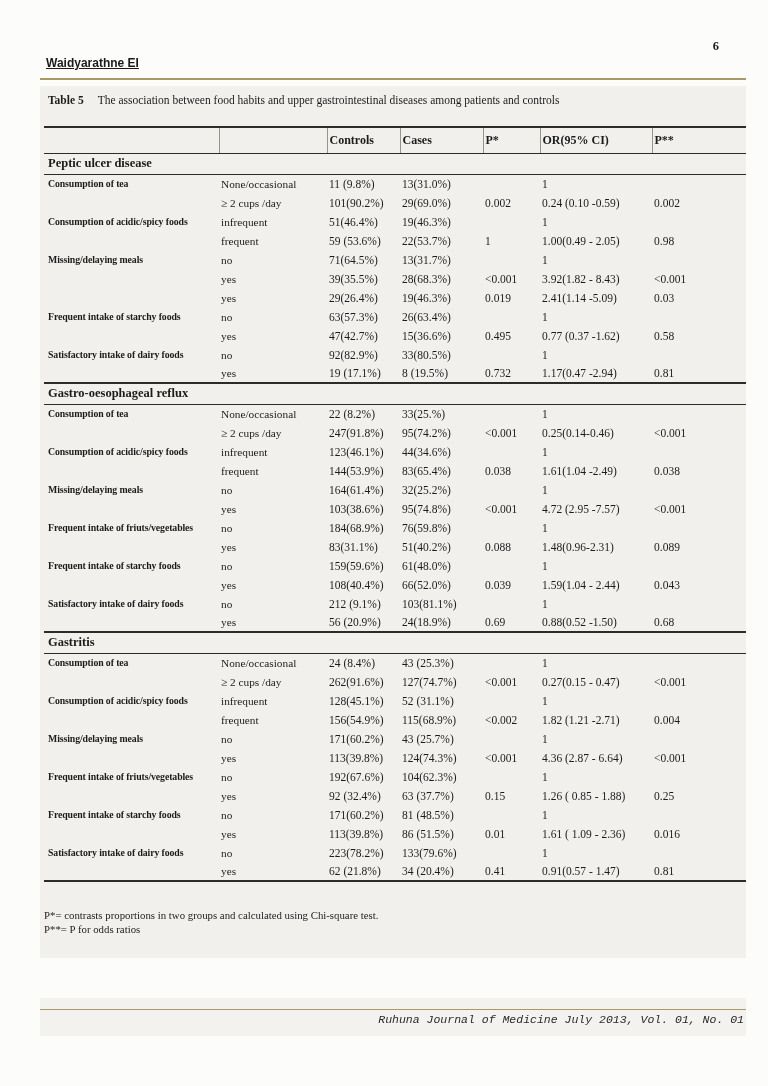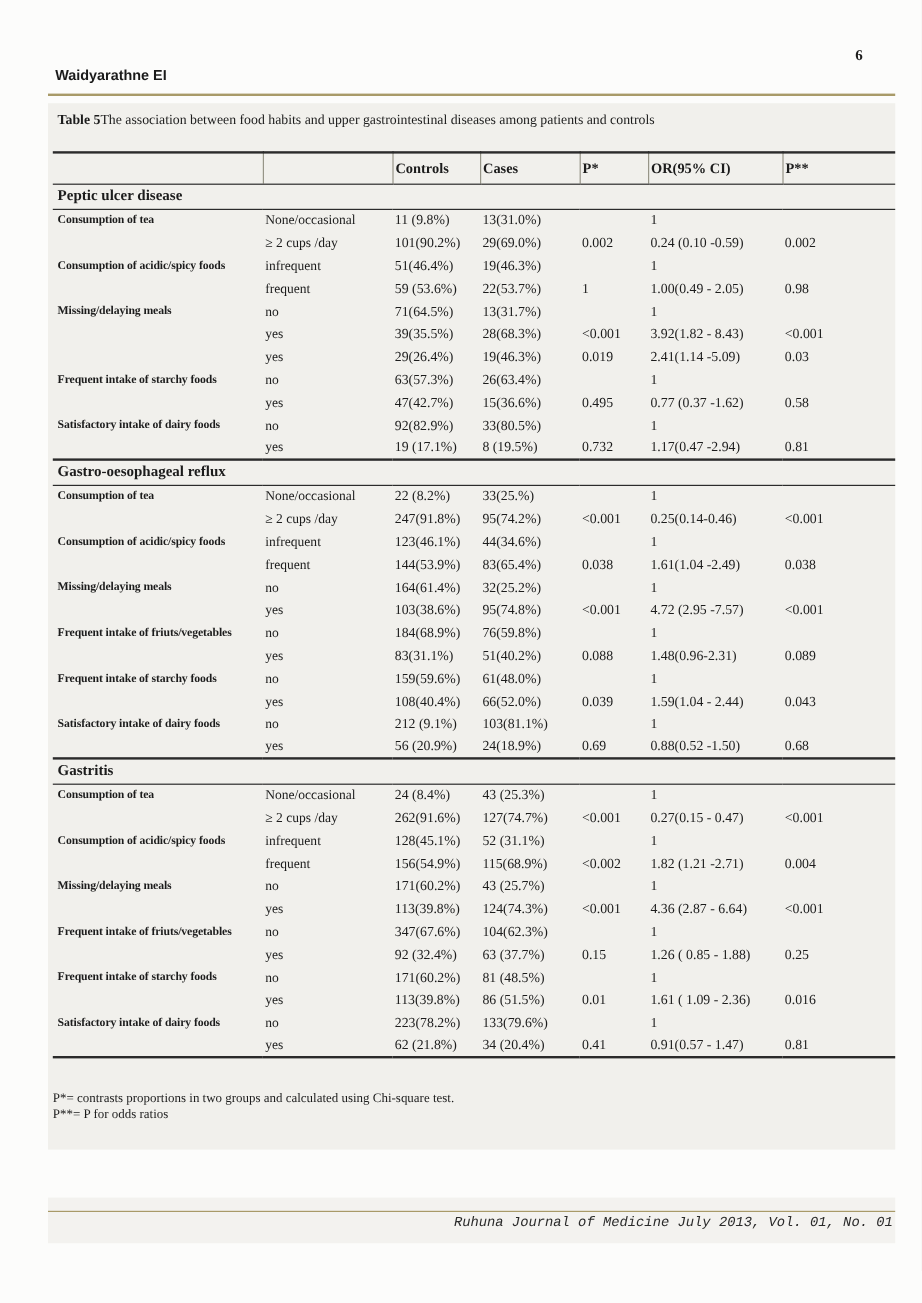--- a/index.html
+++ b/index.html
@@ -11,39 +11,39 @@
   *{margin:0;padding:0;box-sizing:border-box;}
   html,body{width:768px;}
   body{
     width:768px;height:1086px;position:relative;overflow:hidden;
     background:#fcfcfb;color:var(--text);
     font-family:"Liberation Serif","DejaVu Serif",serif;
   }
   .running-header{
     position:absolute;left:46px;top:56px;
     font-family:"Liberation Sans","DejaVu Sans",sans-serif;
-    font-weight:bold;font-size:12px;color:#1a1a1a;
+    font-weight:bold;font-size:12px;color:#1a1a1a;text-decoration:underline;
   }
   .page-number{
     position:absolute;right:49px;top:39px;
     font-weight:bold;font-size:12.5px;
   }
   .header-rule{
     position:absolute;left:40px;top:78px;width:706px;height:2px;
     background:var(--rule_tan);
   }
   .table-panel{
     position:absolute;left:40px;top:86px;width:706px;height:872px;
     background:var(--panel_bg);
   }
   .caption{
     position:absolute;left:48px;top:94px;width:690px;
     font-size:11.5px;
   }
-  .caption .cap-label{font-weight:bold;}
+  .caption .cap-label{font-weight:bold;margin-right:14px;}
   .table-wrap{
     position:absolute;left:44px;top:126px;width:702px;
   }
   table{
     width:702px;table-layout:fixed;border-collapse:collapse;
     border-top:2.5px solid var(--line_dark);
     border-bottom:2.5px solid var(--line_dark);
     font-size:11.5px;color:var(--text);
   }
   col.c1{width:175px;} col.c2{width:108px;} col.c3{width:73px;}
@@ -393,21 +393,21 @@
           <td class="cat">yes</td>
           <td class="num">113(39.8%)</td>
           <td class="num">124(74.3%)</td>
           <td class="num">&lt;0.001</td>
           <td class="num">4.36 (2.87 - 6.64)</td>
           <td class="num">&lt;0.001</td>
         </tr>
         <tr>
           <td class="habit">Frequent intake of friuts/vegetables</td>
           <td class="cat">no</td>
-          <td class="num">347(67.6%)</td>
+          <td class="num">192(67.6%)</td>
           <td class="num">104(62.3%)</td>
           <td class="num"></td>
           <td class="num">1</td>
           <td class="num"></td>
         </tr>
         <tr>
           <td class="habit"></td>
           <td class="cat">yes</td>
           <td class="num">92 (32.4%)</td>
           <td class="num">63 (37.7%)</td>

